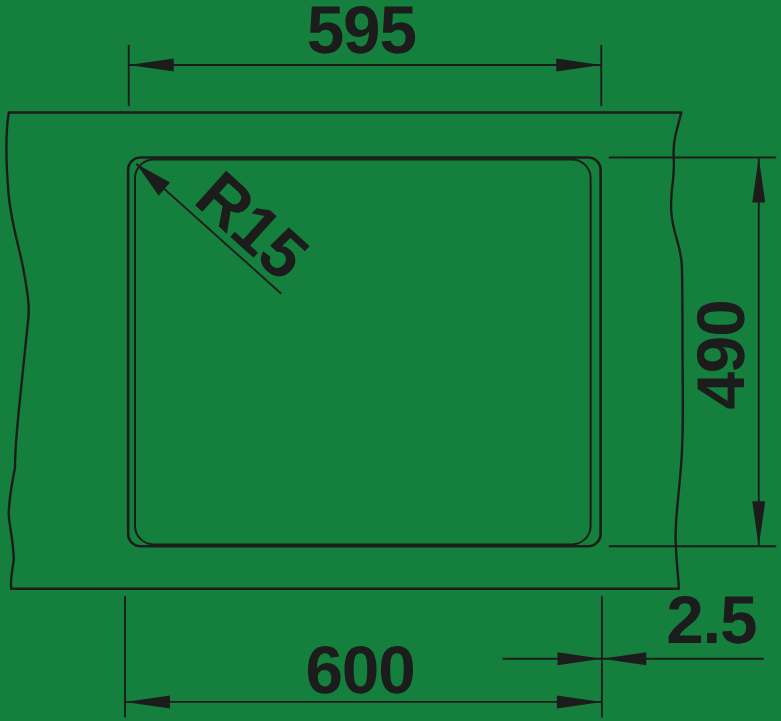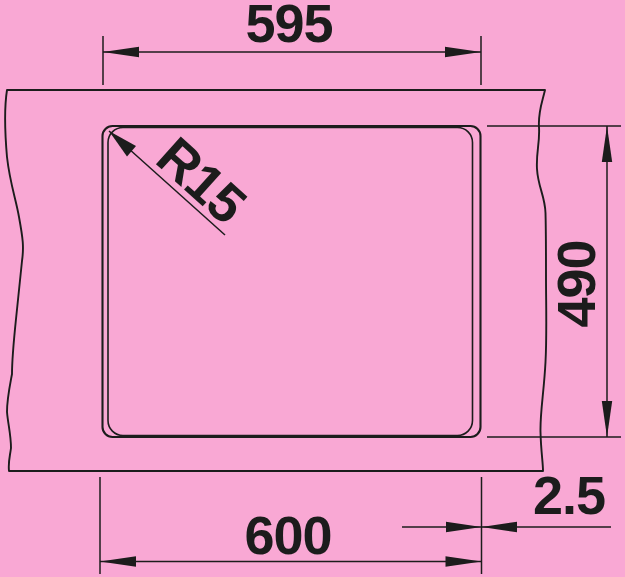--- a/index.html
+++ b/index.html
@@ -4,21 +4,21 @@
 <style>
   html, body {
     margin: 0;
     padding: 0;
     background: #ffffff;
   }
   .stage {
     position: relative;
     width: 625px;
     height: 577px;
-    background: #f9a8d4;
+    background: #15803d;
     overflow: hidden;
   }
   svg { display: block; }
   .outline      { fill: none; stroke: #1c1c1c; stroke-width: 1.9; stroke-linejoin: round; }
   .cutout-outer { fill: none; stroke: #1c1c1c; stroke-width: 2.1; }
   .cutout-inner { fill: none; stroke: #1c1c1c; stroke-width: 1.6; }
   .dimline      { fill: none; stroke: #1c1c1c; stroke-width: 1.5; }
   .arrow        { fill: #1c1c1c; stroke: none; }
   .dim-text {
     font-family: "Liberation Sans", "DejaVu Sans", sans-serif;

